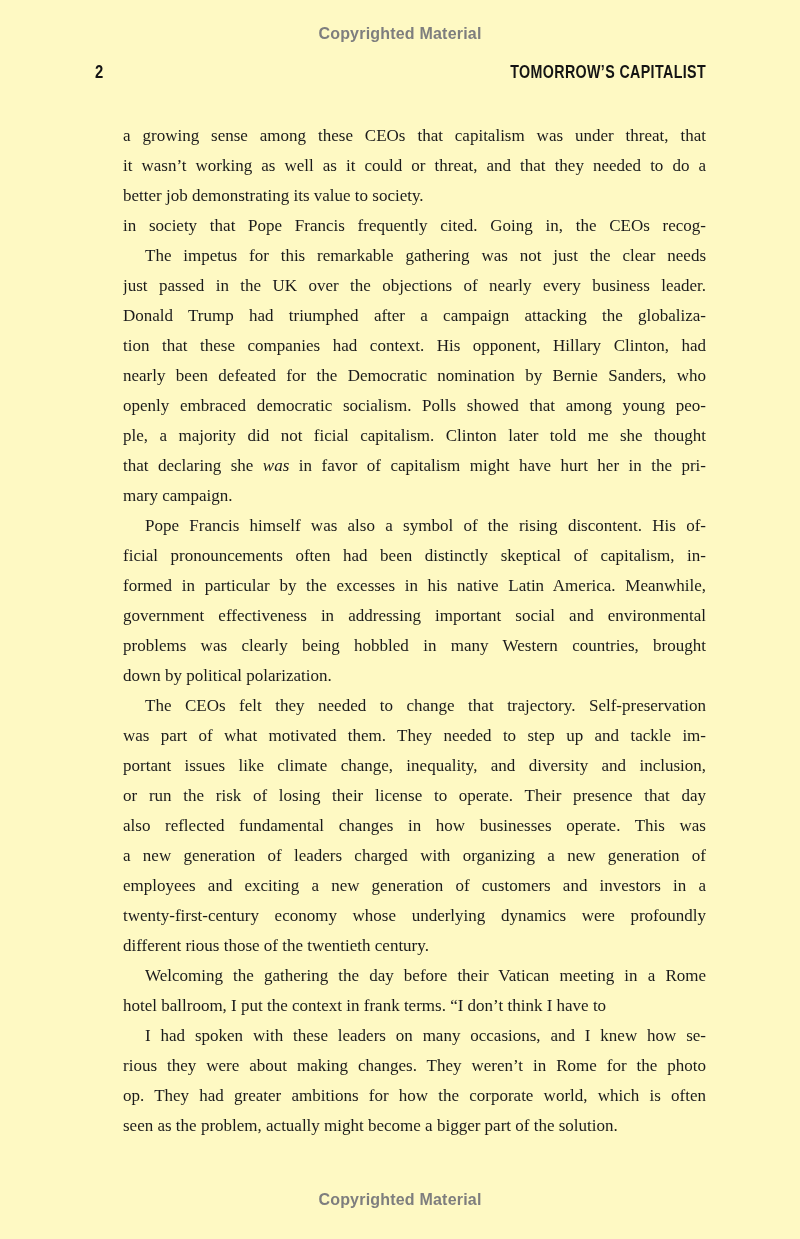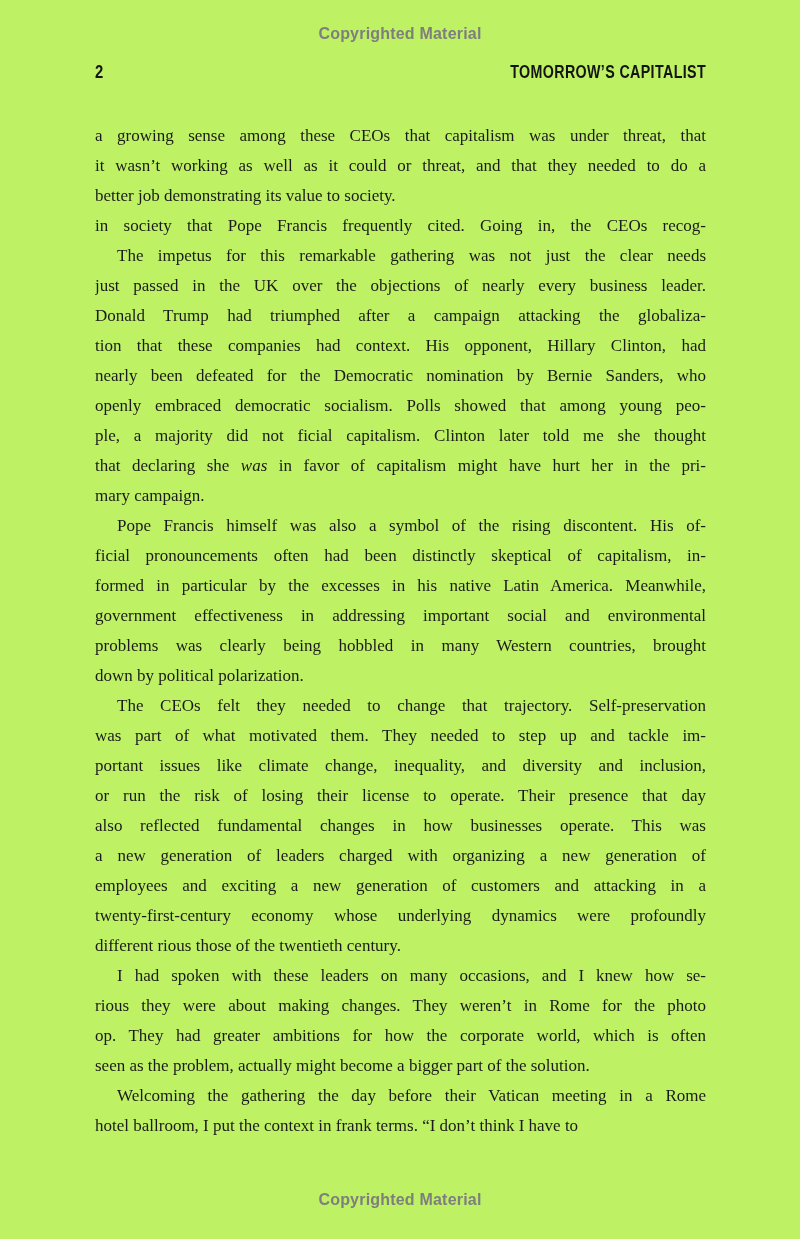--- a/index.html
+++ b/index.html
@@ -4,21 +4,21 @@
 <style>
   html, body {
     margin: 0;
     padding: 0;
     background: #ffffff;
   }
   .page {
     position: relative;
     width: 800px;
     height: 1239px;
-    background: #bef264;
+    background: #fef9c3;
     overflow: hidden;
     font-family: "Liberation Serif", "DejaVu Serif", serif;
   }
   .watermark {
     position: absolute;
     left: 0;
     width: 100%;
     text-align: center;
     font-family: "Liberation Sans", "DejaVu Sans", sans-serif;
     font-weight: 700;
@@ -68,20 +68,21 @@
     color: #1b1b1b;
   }
   .paragraph { margin: 0; padding: 0; }
   .line {
     height: 30px;
     line-height: 30px;
     text-align: justify;
     text-align-last: justify;
     overflow: hidden;
     white-space: normal;
+    margin-left: 28px;
   }
   .line.last {
     text-align: left;
     text-align-last: left;
   }
   .paragraph.indent .line.first { text-indent: 22px; }
   .line em { font-style: italic; }
 </style>
 </head>
 <body>
@@ -121,31 +122,31 @@
         <div class="line">problems was clearly being hobbled in many Western countries, brought</div>
         <div class="line last">down by political polarization.</div>
       </div>
       <div class="paragraph indent">
         <div class="line first">The CEOs felt they needed to change that trajectory. Self-preservation</div>
         <div class="line">was part of what motivated them. They needed to step up and tackle im-</div>
         <div class="line">portant issues like climate change, inequality, and diversity and inclusion,</div>
         <div class="line">or run the risk of losing their license to operate. Their presence that day</div>
         <div class="line">also reflected fundamental changes in how businesses operate. This was</div>
         <div class="line">a new generation of leaders charged with organizing a new generation of</div>
-        <div class="line">employees and exciting a new generation of customers and attacking in a</div>
+        <div class="line">employees and exciting a new generation of customers and investors in a</div>
         <div class="line">twenty-first-century economy whose underlying dynamics were profoundly</div>
         <div class="line last">different rious those of the twentieth century.</div>
+      </div>
+      <div class="paragraph indent">
+        <div class="line first">Welcoming the gathering the day before their Vatican meeting in a Rome</div>
+        <div class="line last">hotel ballroom, I put the context in frank terms. “I don’t think I have to</div>
       </div>
       <div class="paragraph indent">
         <div class="line first">I had spoken with these leaders on many occasions, and I knew how se-</div>
         <div class="line">rious they were about making changes. They weren’t in Rome for the photo</div>
         <div class="line">op. They had greater ambitions for how the corporate world, which is often</div>
         <div class="line last">seen as the problem, actually might become a bigger part of the solution.</div>
-      </div>
-      <div class="paragraph indent">
-        <div class="line first">Welcoming the gathering the day before their Vatican meeting in a Rome</div>
-        <div class="line last">hotel ballroom, I put the context in frank terms. “I don’t think I have to</div>
       </div>
     </div>
 
   <div class="watermark watermark-bottom">Copyrighted Material</div>
 
 </div>
 
 </body></html>

